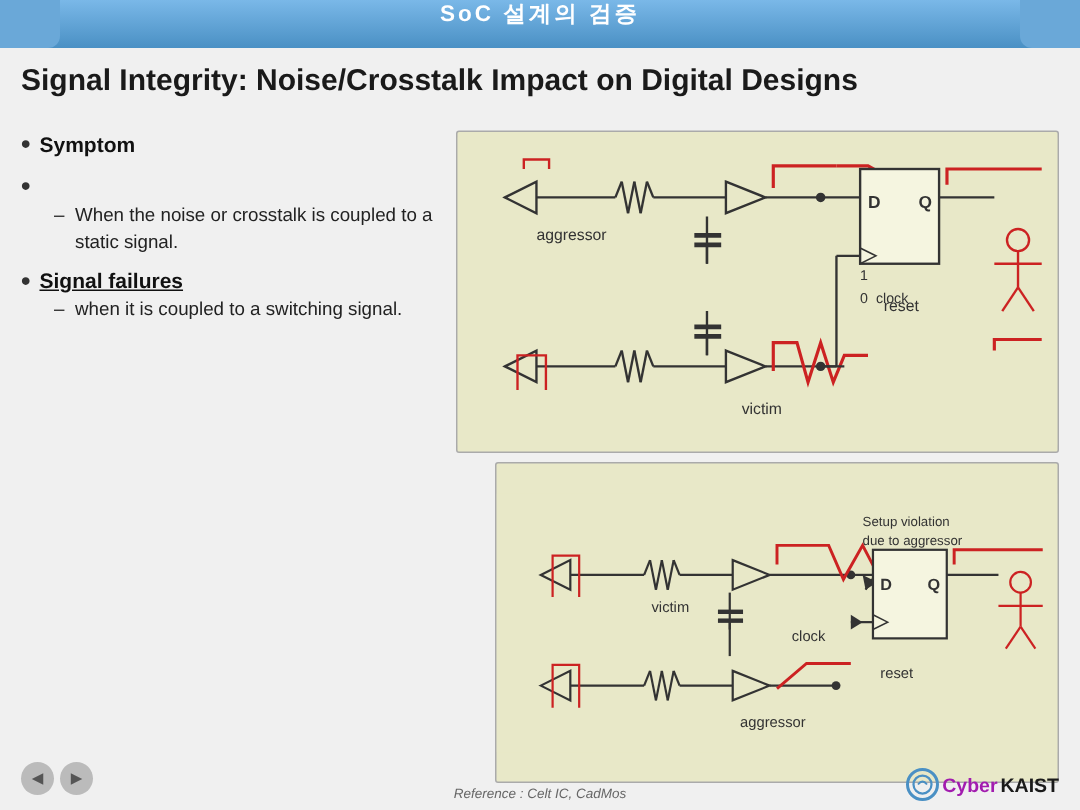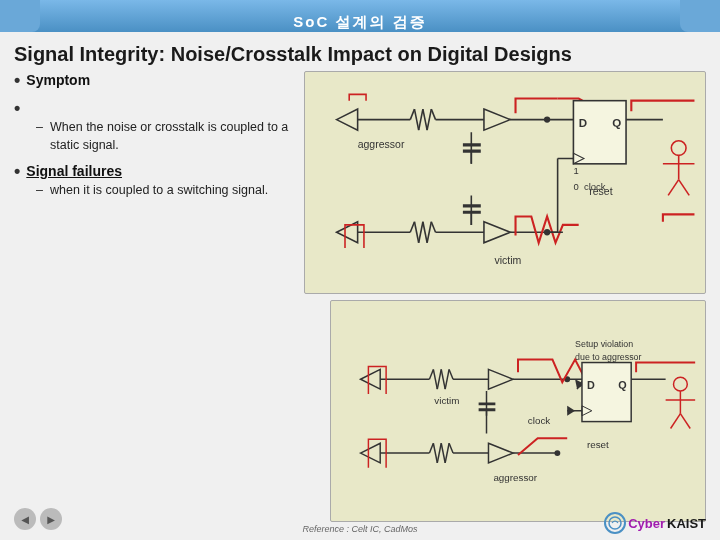--- a/index.html
+++ b/index.html
@@ -10,21 +10,21 @@
       font-family: Arial, sans-serif;
       overflow: hidden;
       position: relative;
     }
 
     
     .header-bar {
       background: linear-gradient(to bottom, #7ab8e8, #4a90c4);
       height: 32px;
       display: flex;
-      align-items: flex-end;
+      align-items: flex-start;
       justify-content: center;
       position: relative;
     }
     .header-title {
       color: white;
       font-size: 15px;
       font-weight: bold;
       letter-spacing: 2px;
     }
     .slide-number {
@@ -42,21 +42,21 @@
       flex-direction: column;
       height: calc(540px - 32px);
     }
 
     
     .page-title {
       font-size: 20px;
       font-weight: bold;
       color: #1a1a1a;
       line-height: 1.25;
-      margin-bottom: 4px;
+      margin-bottom: 20px;
     }
 
     
     .content-row {
       display: flex;
       flex-direction: row;
       flex: 1;
       gap: 10px;
     }
 

